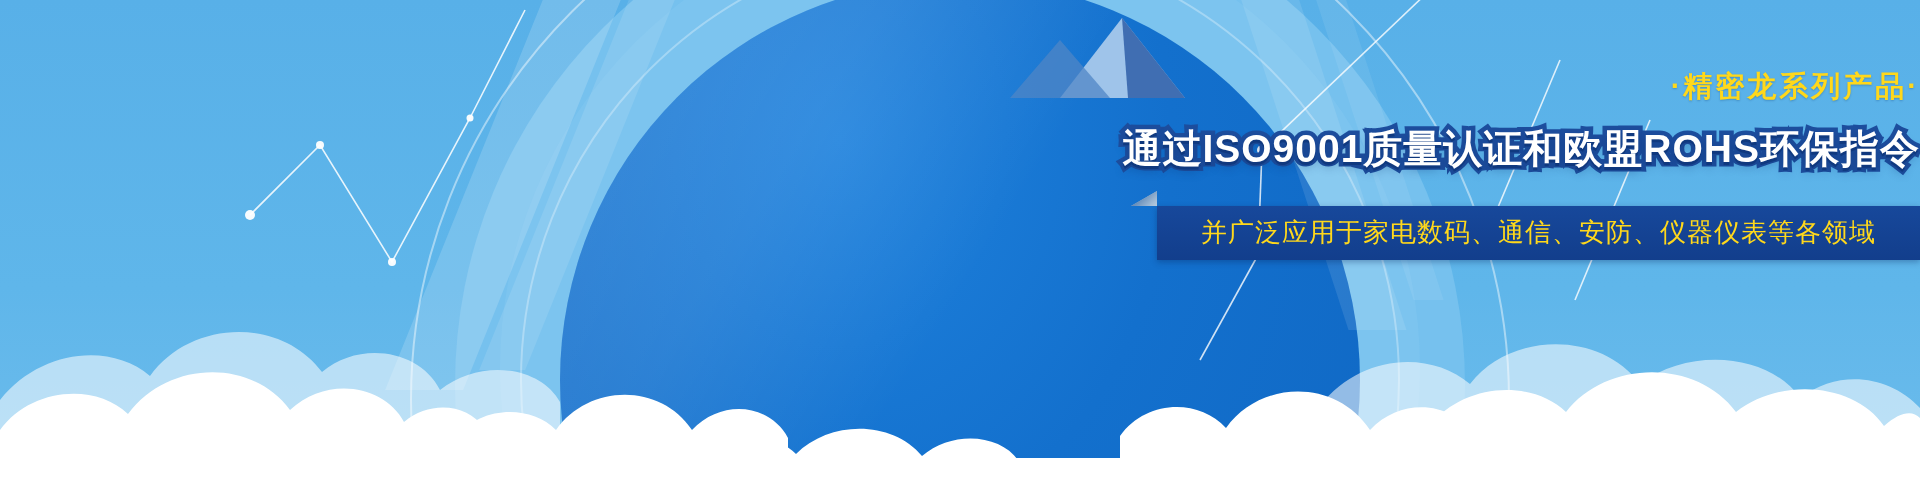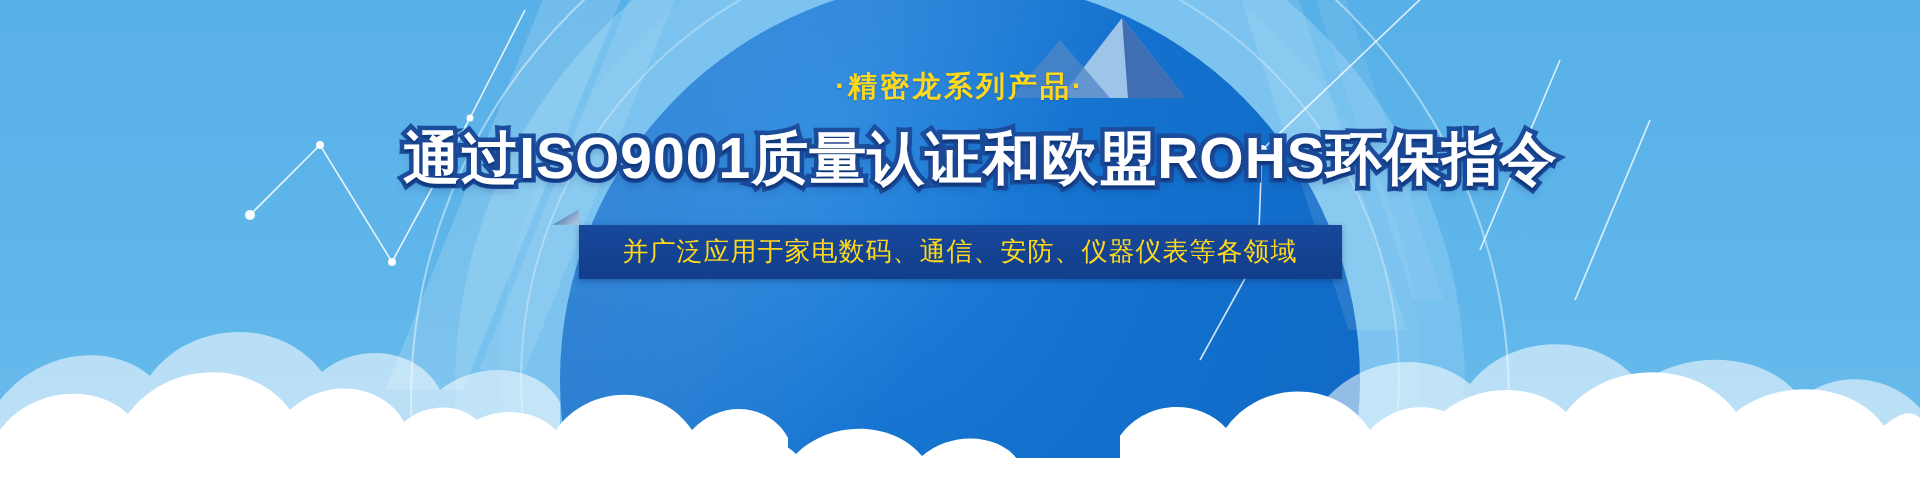--- a/index.html
+++ b/index.html
@@ -111,37 +111,37 @@
     inset: 0;
     pointer-events: none;
   }
 
   
   .content {
     position: absolute;
     left: 0;
     right: 0;
     top: 0;
-    text-align: center;
+    text-align: right;
     z-index: 6;
   }
 
   .kicker {
     margin-top: 72px;
     font-size: 29px;
     font-weight: bold;
     letter-spacing: 3px;
     color: #ffd81b;
     line-height: 1;
     text-shadow: 0 1px 2px rgba(0,40,90,.25);
   }
 
   .headline {
     margin-top: 28px;
-    font-size: 57px;
+    font-size: 39px;
     font-weight: bold;
     letter-spacing: 1px;
     line-height: 1.05;
     color: #ffffff;
     -webkit-text-stroke: 9px #1d4e9e;
     paint-order: stroke fill;
     text-shadow:
       0 3px 0 rgba(10,45,110,.55),
       0 5px 10px rgba(8,40,100,.35);
     margin-left: 41px;

